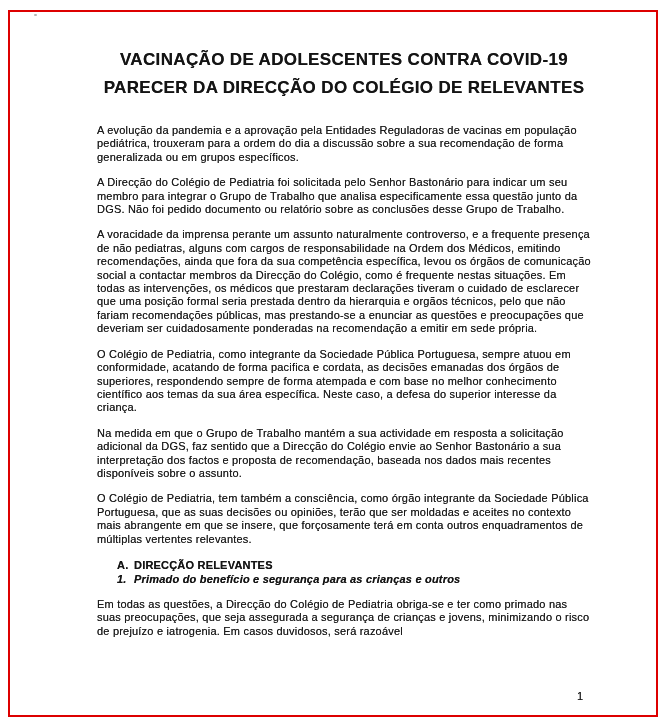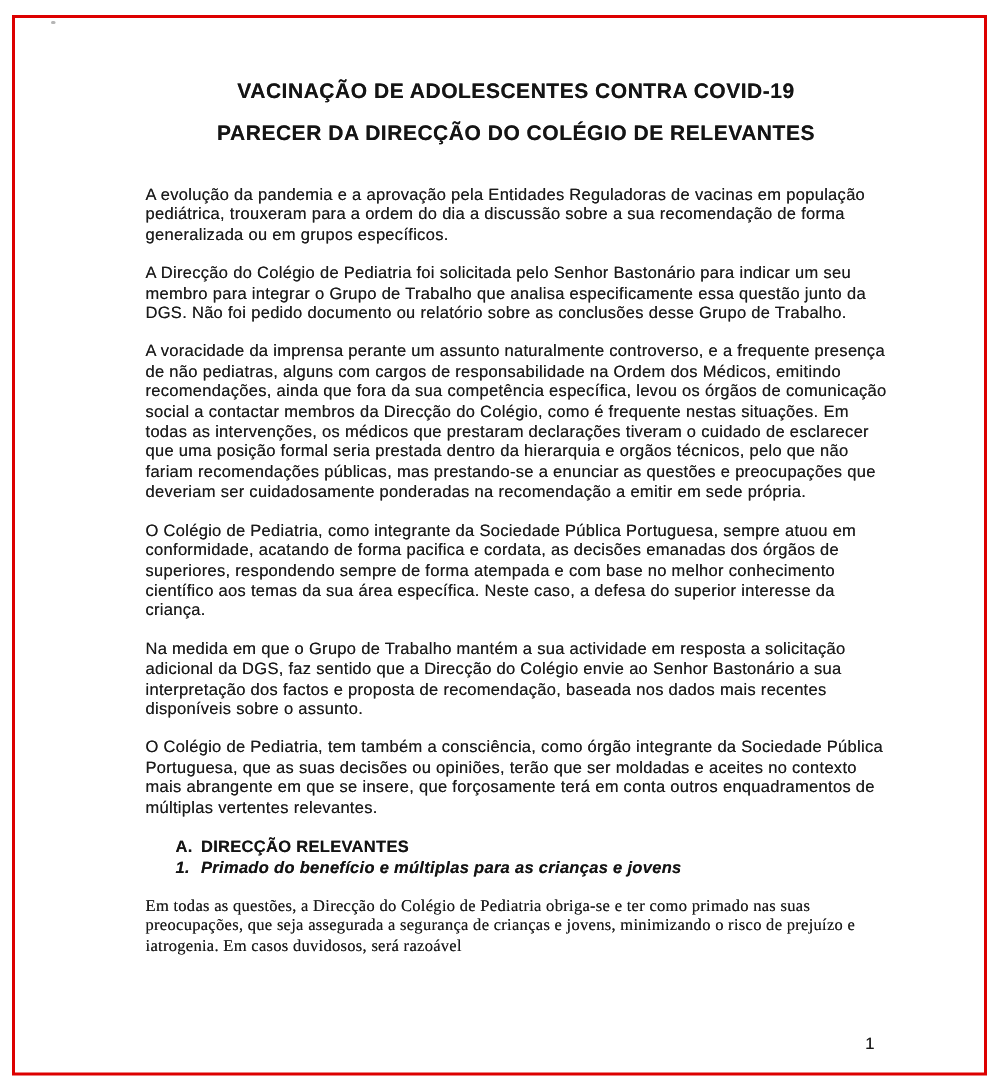--- a/index.html
+++ b/index.html
@@ -26,31 +26,31 @@
     width: 494px;
     color: #1b1b1b;
     font-size: 11px;
     line-height: 13.4px;
     letter-spacing: 0.2px;
     text-shadow: 0 0 0.4px rgba(20,20,20,0.75);
   }
   .titles { text-align: center; margin-bottom: 22px; }
   .title-line {
     font-weight: 700;
-    font-size: 14px;
+    font-size: 17px;
     line-height: 28px;
     letter-spacing: 0.35px;
     color: #141414;
   }
   .para { margin-bottom: 9px; margin-top: 12px; }
   .headings { margin: 12px 0 8px 20px; }
   .heading-row { display: flex; font-weight: 700; line-height: 14px; color: #141414; }
   .heading-row .hlabel { width: 17px; flex: 0 0 17px; }
   .heading-row.sub { font-style: italic; }
-  .closing { margin-bottom: 0; font-family: Liberation Serif, serif; }
+  .closing { margin-bottom: 0; }
   .page-number {
     position: absolute;
     left: 97px; top: 690px;
     width: 486px;
     text-align: right;
     font-size: 11px;
     color: #1b1b1b;
     text-shadow: 0 0 0.4px rgba(20,20,20,0.75);
   }
   
@@ -89,21 +89,21 @@
     <p class="para">Na medida em que o Grupo de Trabalho mantém a sua actividade em resposta a solicitação adicional da DGS, faz sentido que a Direcção do Colégio envie ao Senhor Bastonário a sua interpretação dos factos e proposta de recomendação, baseada nos dados mais recentes disponíveis sobre o assunto.</p>
     <p class="para">O Colégio de Pediatria, tem também a consciência, como órgão integrante da Sociedade Pública Portuguesa, que as suas decisões ou opiniões, terão que ser moldadas e aceites no contexto mais abrangente em que se insere, que forçosamente terá em conta outros enquadramentos de múltiplas vertentes relevantes.</p>
 
     <div class="headings">
       <div class="heading-row">
         <span class="hlabel">A.</span>
         <span>DIRECÇÃO RELEVANTES</span>
       </div>
       <div class="heading-row sub">
         <span class="hlabel">1.</span>
-        <span>Primado do benefício e múltiplas para as crianças e jovens</span>
+        <span>Primado do benefício e segurança para as crianças e outros</span>
       </div>
     </div>
 
     <p class="para closing">Em todas as questões, a Direcção do Colégio de Pediatria obriga-se e ter como primado nas suas preocupações, que seja assegurada a segurança de crianças e jovens, minimizando o risco de prejuízo e iatrogenia. Em casos duvidosos, será razoável</p>
 
   </div>
 
   <div class="page-number">1</div>
 </div>
 

